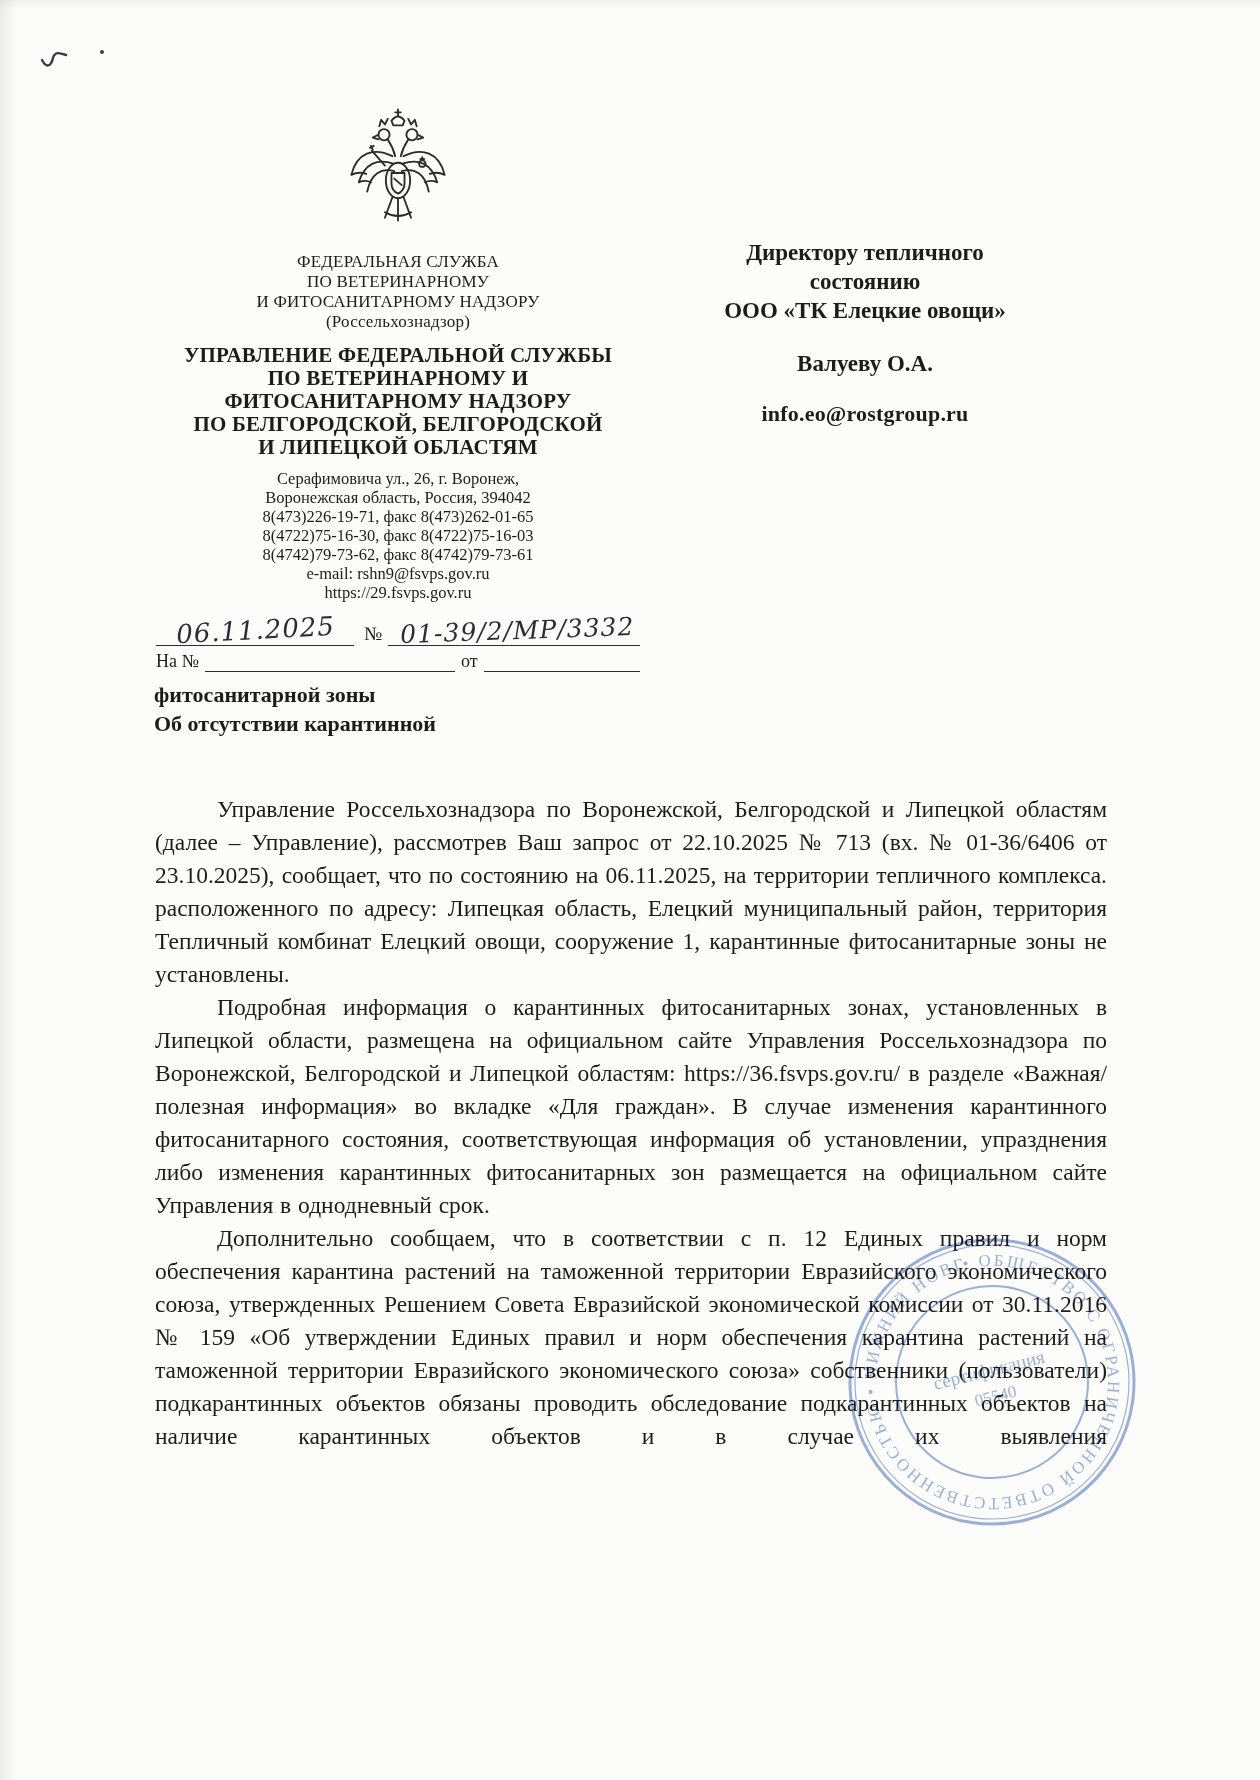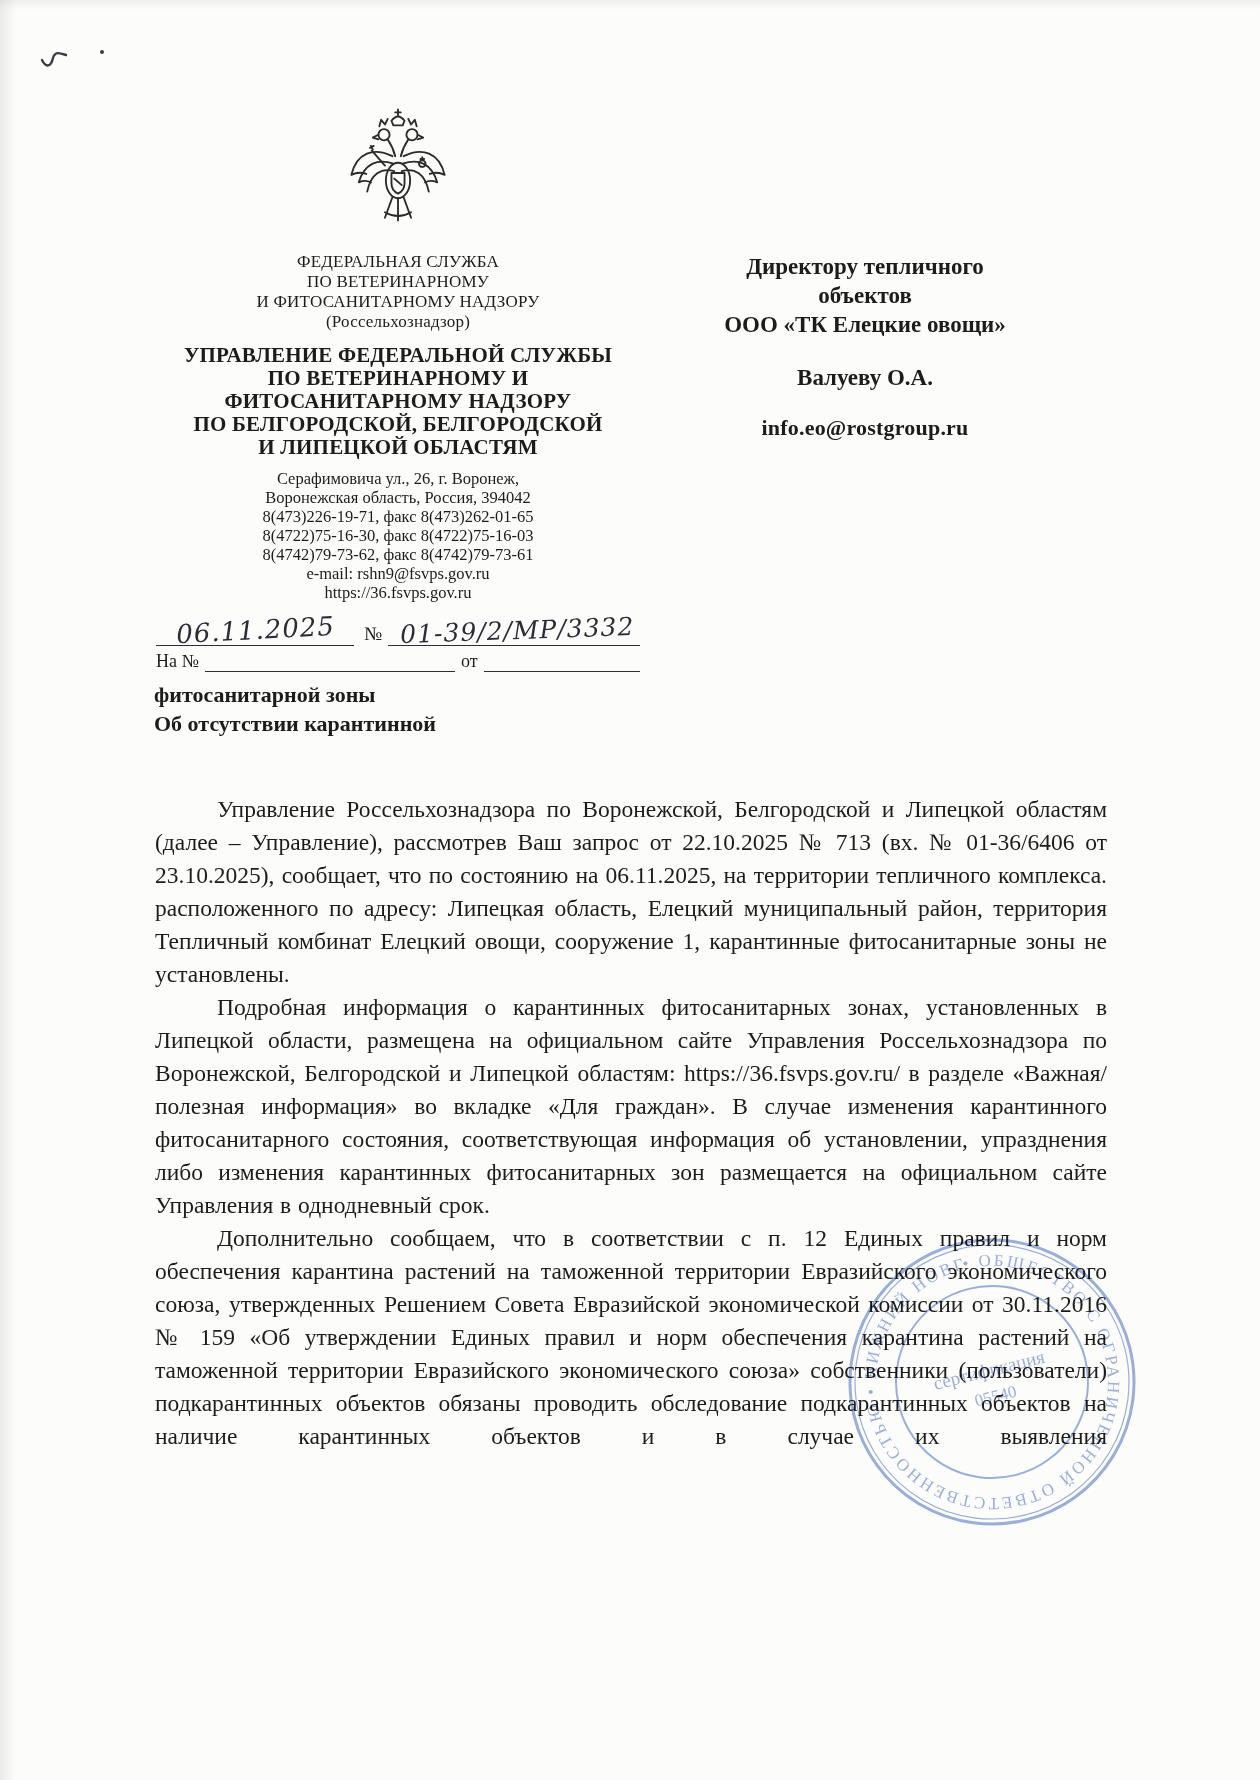--- a/index.html
+++ b/index.html
@@ -40,21 +40,21 @@
   .num-hand{ font-size:25px; transform:rotate(-2deg) translateY(4px); letter-spacing:1px; margin-left:6px; }
 
   .nano-line{ display:flex; align-items:flex-end; margin-top:2px; height:24px; padding:0 6px; font-size:18px; }
   .nano-label{ padding-right:6px; white-space:nowrap; }
   .nano-cell{ flex:1.6; border-bottom:1.6px solid #2e2e2e; height:100%; margin-right:6px; }
   .nano-cell-2{ flex:1; margin-right:0; }
 
   .subject{ margin-top:8px; text-align:left; font-weight:bold; font-size:22px; line-height:29px; padding-left:4px; }
 
   
-  .addressee{ position:absolute; left:700px; top:252px; width:330px; text-align:center; font-weight:bold; }
+  .addressee{ position:absolute; left:700px; top:238px; width:330px; text-align:center; font-weight:bold; }
   .addr-line{ font-size:23px; line-height:29px; }
   .addr-name{ font-size:23px; margin-top:26px; }
   .addr-email{ font-size:22px; margin-top:24px; letter-spacing:0.2px; }
 
   
   .salutation{ position:absolute; left:155px; top:742px; width:950px; text-align:center; font-weight:bold; font-size:24px; }
   .body-text{ position:absolute; left:155px; top:793px; width:952px; }
   .body-text p{
     font-size:23.5px; line-height:33px; text-align:justify; text-indent:62px;
     word-spacing:1px;
@@ -123,21 +123,21 @@
       <div>И ЛИПЕЦКОЙ ОБЛАСТЯМ</div>
     </div>
 
     <div class="addr">
       <div>Серафимовича ул., 26, г. Воронеж,</div>
       <div>Воронежская область, Россия, 394042</div>
       <div>8(473)226-19-71, факс 8(473)262-01-65</div>
       <div>8(4722)75-16-30, факс 8(4722)75-16-03</div>
       <div>8(4742)79-73-62, факс 8(4742)79-73-61</div>
       <div>e-mail: rshn9@fsvps.gov.ru</div>
-      <div>https://36.fsvps.gov.ru</div>
+      <div>https://29.fsvps.gov.ru</div>
     </div>
 
     <div class="reg-line">
       <span class="cell date-cell"><span class="hand date-hand">06.11.2025</span></span>
       <span class="no-label">№</span>
       <span class="cell num-cell"><span class="hand num-hand">01-39/2/МР/3332</span></span>
     </div>
 
     <div class="nano-line">
       <span class="nano-label">На №</span>
@@ -147,21 +147,21 @@
     </div>
 
     <div class="subject">
       <div>фитосанитарной зоны</div>
       <div>Об отсутствии карантинной</div>
     </div>
   </div>
 
   <div class="addressee">
     <div class="addr-line">Директору тепличного</div>
-    <div class="addr-line">объектов</div>
+    <div class="addr-line">состоянию</div>
     <div class="addr-line">ООО «ТК Елецкие овощи»</div>
     <div class="addr-name">Валуеву О.А.</div>
     <div class="addr-email">info.eo@rostgroup.ru</div>
   </div>
 
 
   <div class="body-text">
     <p>Управление Россельхознадзора по Воронежской, Белгородской и Липецкой областям (далее – Управление), рассмотрев Ваш запрос от 22.10.2025 № 713 (вх. № 01-36/6406 от 23.10.2025), сообщает, что по состоянию на 06.11.2025, на территории тепличного комплекса. расположенного по адресу: Липецкая область, Елецкий муниципальный район, территория Тепличный комбинат Елецкий овощи, сооружение 1, карантинные фитосанитарные зоны не установлены.</p>
     <p>Подробная информация о карантинных фитосанитарных зонах, установленных в Липецкой области, размещена на официальном сайте Управления Россельхознадзора по Воронежской, Белгородской и Липецкой областям: https://36.fsvps.gov.ru/ в разделе «Важная/полезная информация» во вкладке «Для граждан». В случае изменения карантинного фитосанитарного состояния, соответствующая информация об установлении, упразднения либо изменения карантинных фитосанитарных зон размещается на официальном сайте Управления в однодневный срок.</p>
     <p class="cont">Дополнительно сообщаем, что в соответствии с п. 12 Единых правил и норм обеспечения карантина растений на таможенной территории Евразийского экономического союза, утвержденных Решением Совета Евразийской экономической комиссии от 30.11.2016 № 159 «Об утверждении Единых правил и норм обеспечения карантина растений на таможенной территории Евразийского экономического союза» собственники (пользователи) подкарантинных объектов обязаны проводить обследование подкарантинных объектов на наличие карантинных объектов и в случае их выявления</p>

